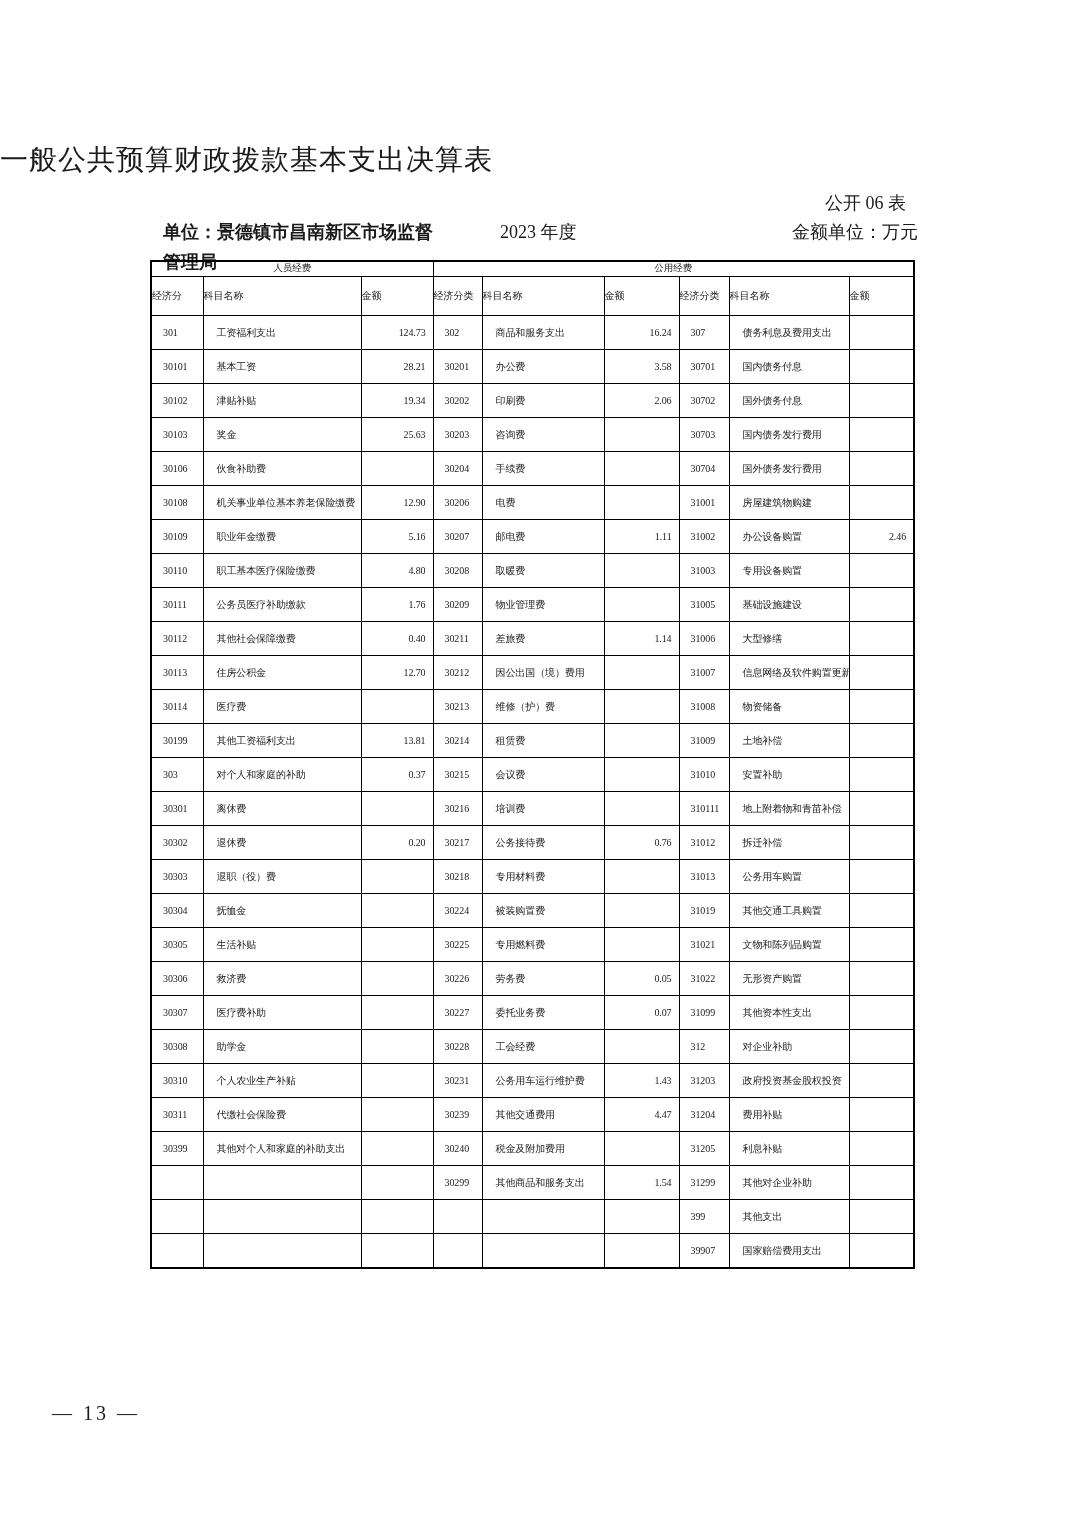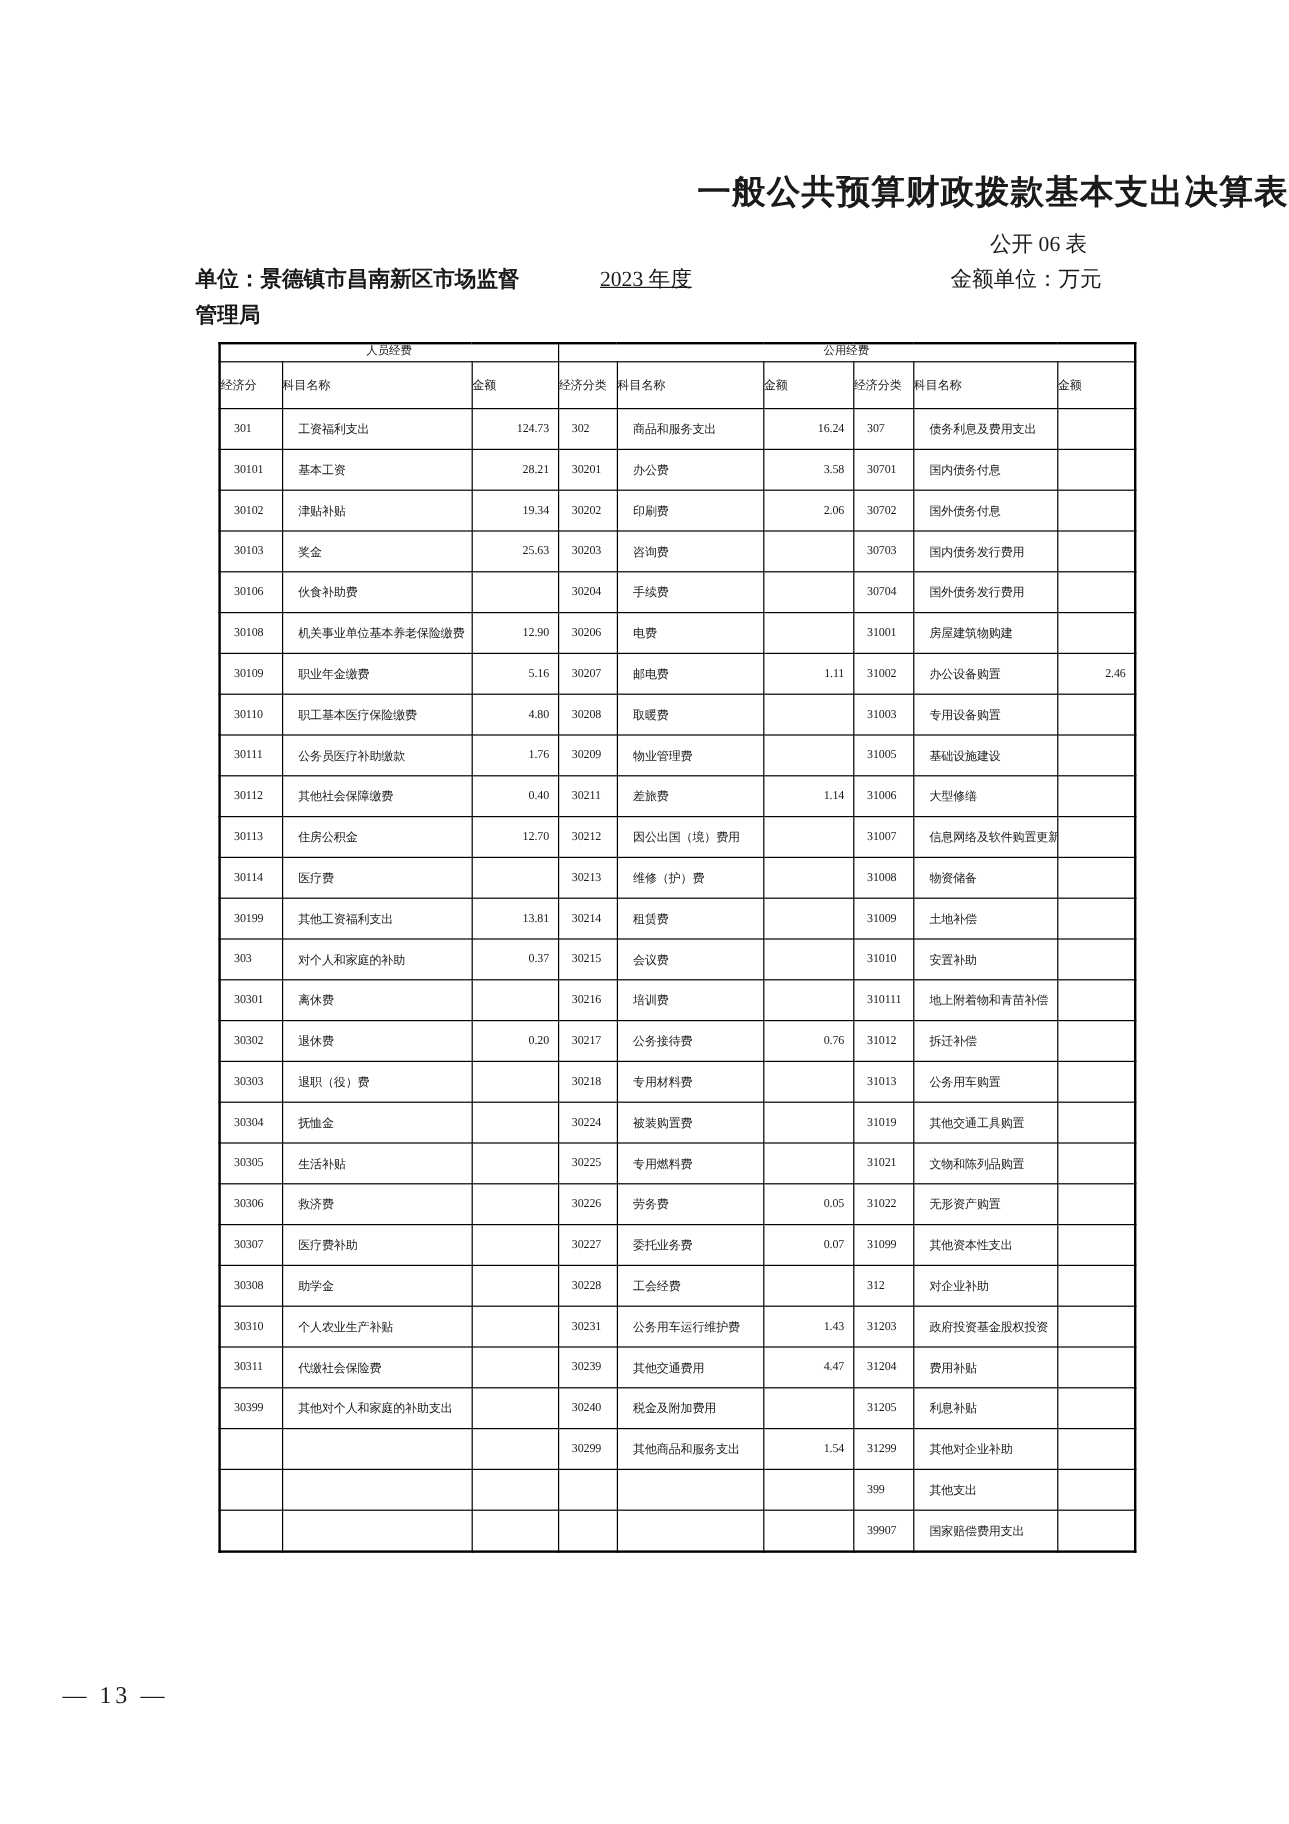--- a/index.html
+++ b/index.html
@@ -8,58 +8,56 @@
     width: 1074px;
     height: 1520px;
     background: #ffffff;
     font-family: "Liberation Serif", "DejaVu Serif", serif;
     color: #1a1a1a;
     overflow: hidden;
   }
   .title {
     position: absolute;
     top: 141px; left: 0; width: 100%;
-    text-align: right;
+    text-align: left;
     font-family: "Liberation Sans", "DejaVu Sans", sans-serif;
-    font-weight: bold;
+    font-weight: normal;
     font-size: 28px;
     letter-spacing: 1px;
   }
   .pub-code {
     position: absolute;
     top: 191px; right: 168px;
     font-size: 18px;
   }
   .unit-block {
     position: absolute;
     top: 217px; left: 163px; width: 276px;
     font-size: 18px;
     line-height: 30px;
     word-break: break-all;
     font-weight: bold;
   }
   .year {
     position: absolute;
     top: 220px; left: 500px;
     font-size: 18px;
-    text-decoration: underline;
   }
   .amount-unit {
     position: absolute;
     top: 220px; right: 156px;
     font-size: 18px;
   }
   table.budget-table {
     position: absolute;
-    top: 285px; left: 150px;
+    top: 260px; left: 150px;
     width: 763px;
     border-collapse: collapse;
     table-layout: fixed;
     border: 2.5px solid #000;
-    margin-left: 32px;
   }
   .budget-table th, .budget-table td {
     border: 1.5px solid #000;
     padding: 0;
     overflow: hidden;
     white-space: nowrap;
     font-weight: normal;
     vertical-align: middle;
   }
   .group-row th { height: 14px; font-size: 9.5px; text-align: center; line-height: 1; }

